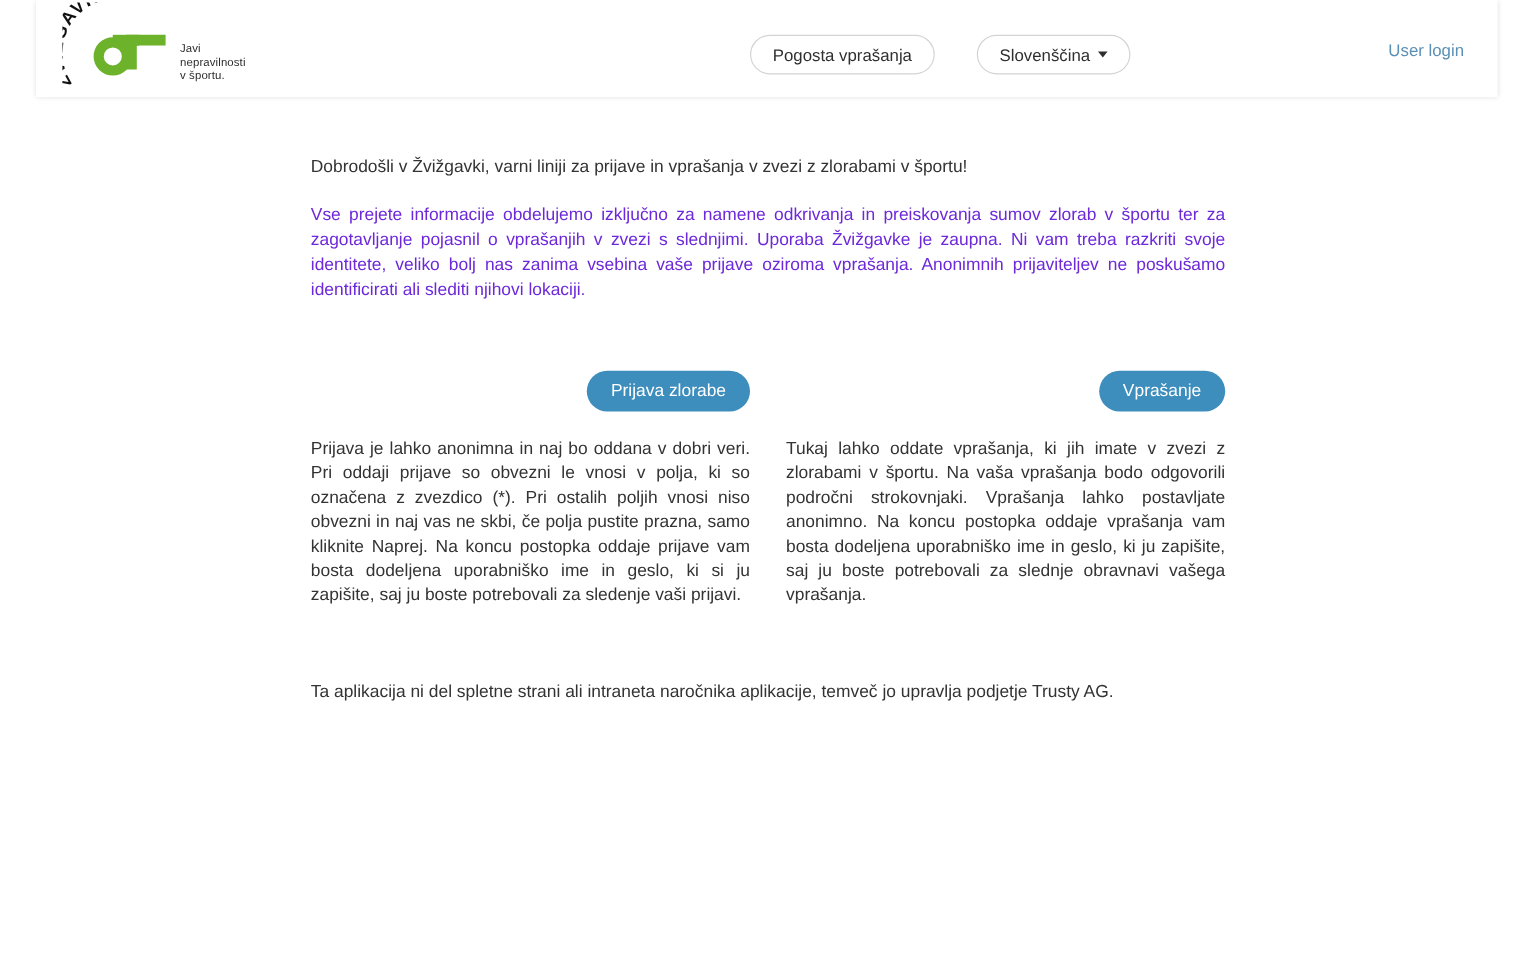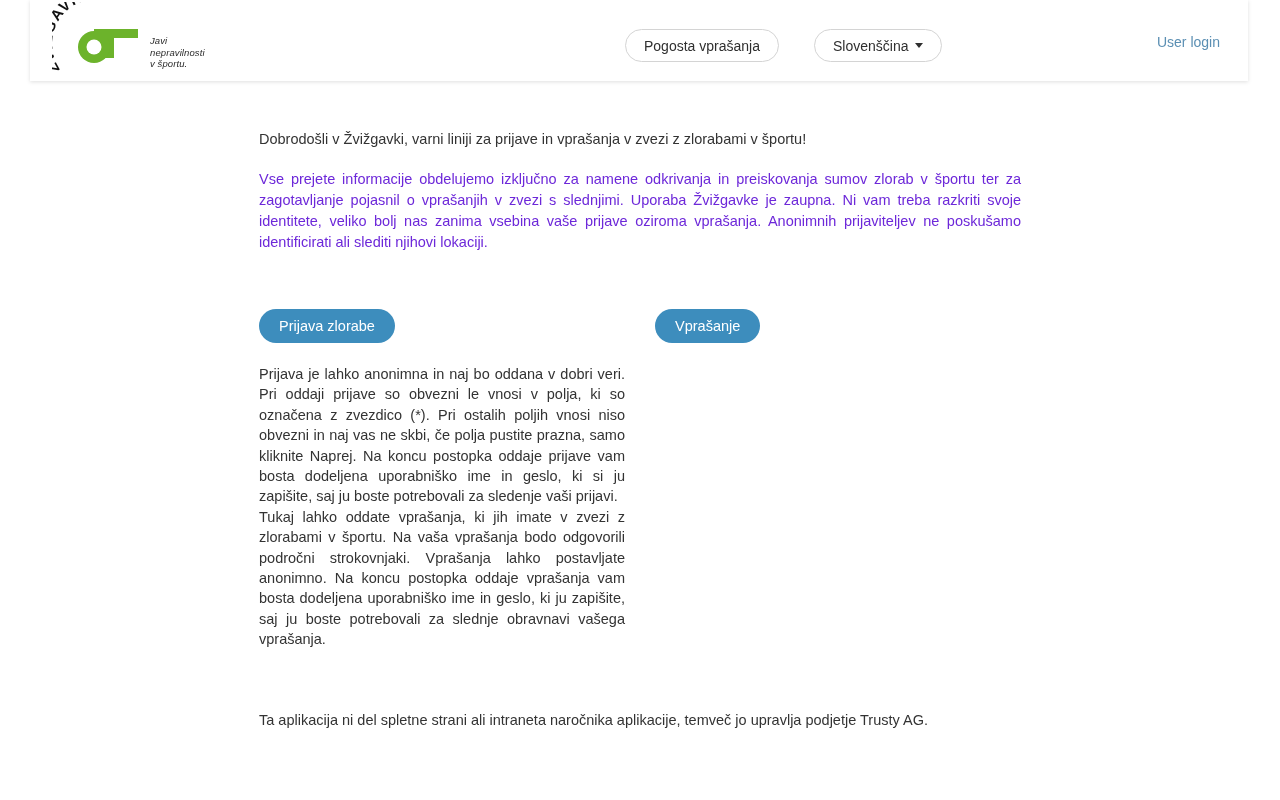--- a/index.html
+++ b/index.html
@@ -34,21 +34,20 @@
     width: 106px; height: 78px;
   }
   .brand-tagline {
     position: absolute;
     left: 98px; top: 33px;
     font-size: 9.5px;
     line-height: 11.6px;
     color: #2b2b2b;
     letter-spacing: 0.1px;
     white-space: pre-line;
-    font-style: italic;
   }
 
   .header-center {
     position: absolute;
     left: 595px; top: 29px;
     display: flex;
     align-items: center;
     gap: 35px;
   }
 
@@ -114,21 +113,21 @@
   }
 
   .btn-row {
     display: flex;
     justify-content: space-between;
     padding-top: 56px;
   }
   .btn-row .slot {
     width: 366px;
     display: flex;
-    justify-content: flex-start;
+    justify-content: flex-end;
   }
 
   .blue-btn {
     display: inline-flex;
     align-items: center;
     justify-content: center;
     height: 34px;
     padding: 0 20px;
     border: none;
     border-radius: 17px;
@@ -137,21 +136,20 @@
     font-size: 14.5px;
     font-family: "Liberation Sans", sans-serif;
     cursor: pointer;
     white-space: nowrap;
   }
 
   .col-row {
     display: flex;
     justify-content: space-between;
     padding-top: 21px;
-    flex-direction: column;
   }
   .col {
     width: 366px;
     font-size: 14.5px;
     line-height: 20.4px;
     color: #333333;
     text-align: justify;
   }
 
   .center-btn-row {

